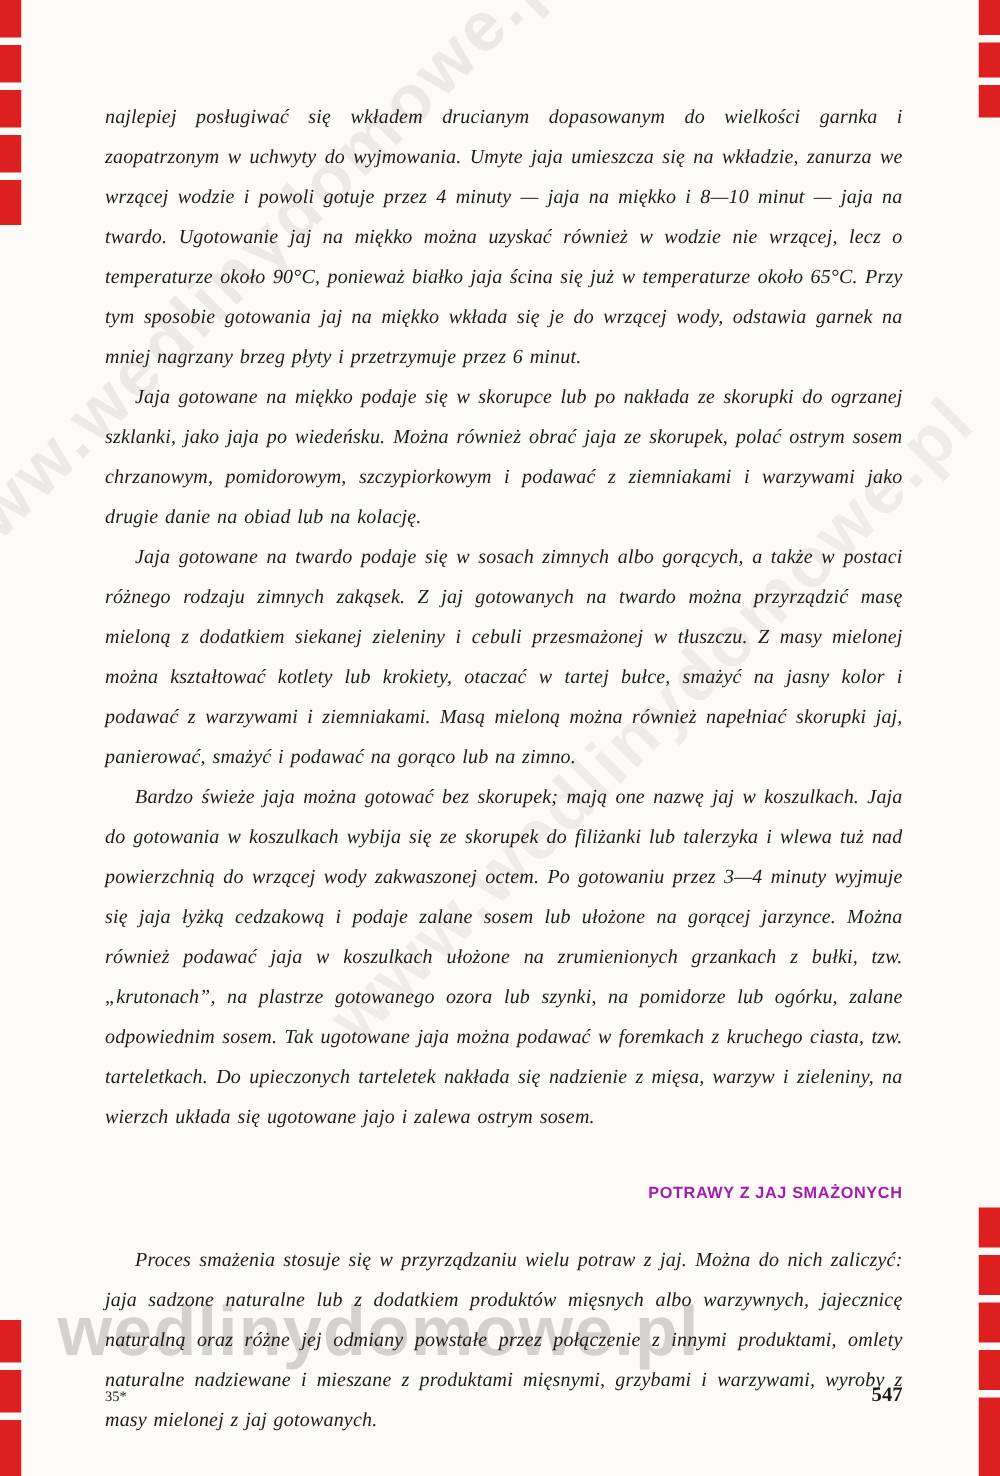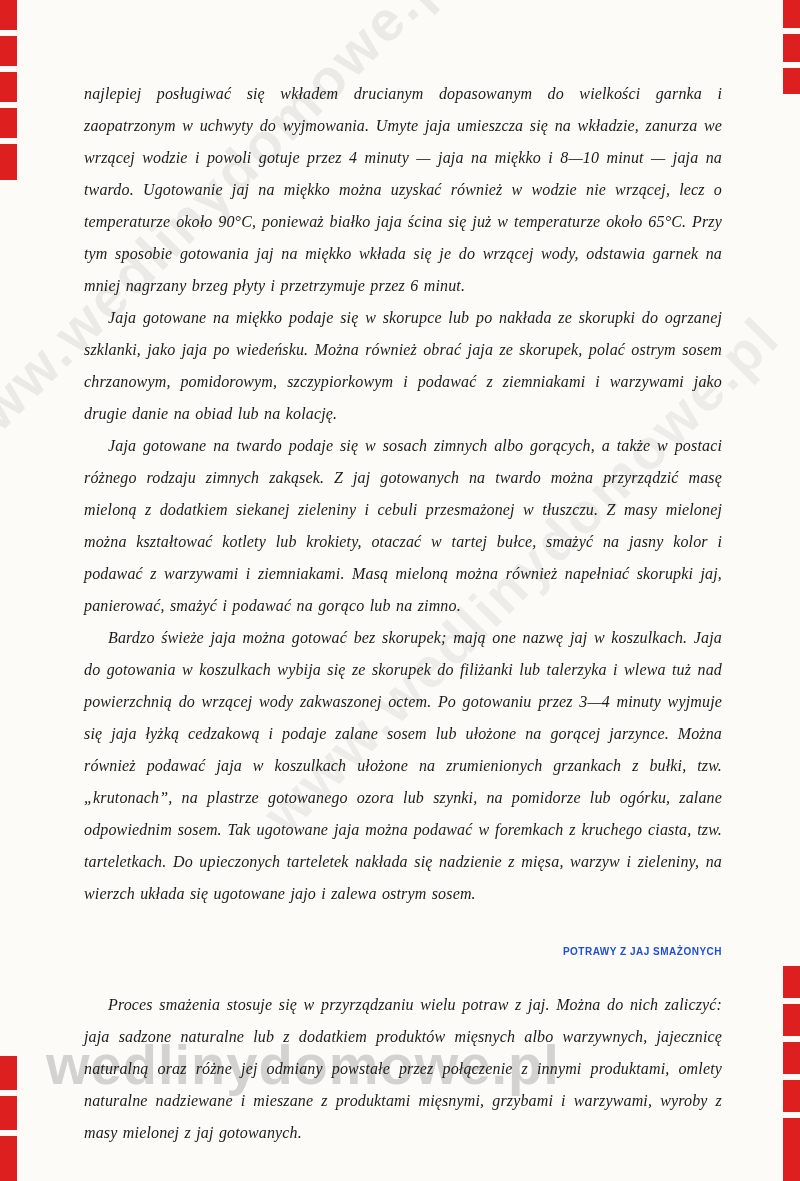--- a/index.html
+++ b/index.html
@@ -66,25 +66,25 @@
     text-align:justify;
     text-indent:24px;
     letter-spacing:0.15px;
     word-spacing:1.2px;
     font-style:italic;
   }
   .para.first { text-indent:0; }
   .section-heading {
     font-family:"Liberation Sans", sans-serif;
     font-weight:bold;
-    font-size:10px;
+    font-size:13px;
     letter-spacing:0.5px;
     text-align:right;
     margin:36px 0 32px 0;
-    color:#1d4ed8;
+    color:#a21caf;
   }
 
   
   .footer {
     position:absolute;
     left:84px;
     width:638px;
     top:1106px;
     display:flex;
     justify-content:space-between;
@@ -125,14 +125,18 @@
 
   <div class="text-block">
     <p class="para first">najlepiej posługiwać się wkładem drucianym dopasowanym do wielkości garnka i zaopatrzonym w uchwyty do wyjmowania. Umyte jaja umieszcza się na wkładzie, zanurza we wrzącej wodzie i powoli gotuje przez 4 minuty — jaja na miękko i 8—10 minut — jaja na twardo. Ugotowanie jaj na miękko można uzyskać również w wodzie nie wrzącej, lecz o temperaturze około 90°C, ponieważ białko jaja ścina się już w temperaturze około 65°C. Przy tym sposobie gotowania jaj na miękko wkłada się je do wrzącej wody, odstawia garnek na mniej nagrzany brzeg płyty i przetrzymuje przez 6 minut.</p>
     <p class="para">Jaja gotowane na miękko podaje się w skorupce lub po nakłada ze skorupki do ogrzanej szklanki, jako jaja po wiedeńsku. Można również obrać jaja ze skorupek, polać ostrym sosem chrzanowym, pomidorowym, szczypiorkowym i podawać z ziemniakami i warzywami jako drugie danie na obiad lub na kolację.</p>
     <p class="para">Jaja gotowane na twardo podaje się w sosach zimnych albo gorących, a także w postaci różnego rodzaju zimnych zakąsek. Z jaj gotowanych na twardo można przyrządzić masę mieloną z dodatkiem siekanej zieleniny i cebuli przesmażonej w tłuszczu. Z masy mielonej można kształtować kotlety lub krokiety, otaczać w tartej bułce, smażyć na jasny kolor i podawać z warzywami i ziemniakami. Masą mieloną można również napełniać skorupki jaj, panierować, smażyć i podawać na gorąco lub na zimno.</p>
     <p class="para">Bardzo świeże jaja można gotować bez skorupek; mają one nazwę jaj w koszulkach. Jaja do gotowania w koszulkach wybija się ze skorupek do filiżanki lub talerzyka i wlewa tuż nad powierzchnią do wrzącej wody zakwaszonej octem. Po gotowaniu przez 3—4 minuty wyjmuje się jaja łyżką cedzakową i podaje zalane sosem lub ułożone na gorącej jarzynce. Można również podawać jaja w koszulkach ułożone na zrumienionych grzankach z bułki, tzw. „krutonach”, na plastrze gotowanego ozora lub szynki, na pomidorze lub ogórku, zalane odpowiednim sosem. Tak ugotowane jaja można podawać w foremkach z kruchego ciasta, tzw. tarteletkach. Do upieczonych tarteletek nakłada się nadzienie z mięsa, warzyw i zieleniny, na wierzch układa się ugotowane jajo i zalewa ostrym sosem.</p>
     <h2 class="section-heading">POTRAWY Z JAJ SMAŻONYCH</h2>
     <p class="para">Proces smażenia stosuje się w przyrządzaniu wielu potraw z jaj. Można do nich zaliczyć: jaja sadzone naturalne lub z dodatkiem produktów mięsnych albo warzywnych, jajecznicę naturalną oraz różne jej odmiany powstałe przez połączenie z innymi produktami, omlety naturalne nadziewane i mieszane z produktami mięsnymi, grzybami i warzywami, wyroby z masy mielonej z jaj gotowanych.</p>
   </div>
 
+  <div class="footer">
+    <span class="sig-mark">35*</span>
+    <span class="page-number">547</span>
+  </div>
 
 </div>
 
 </body></html>

